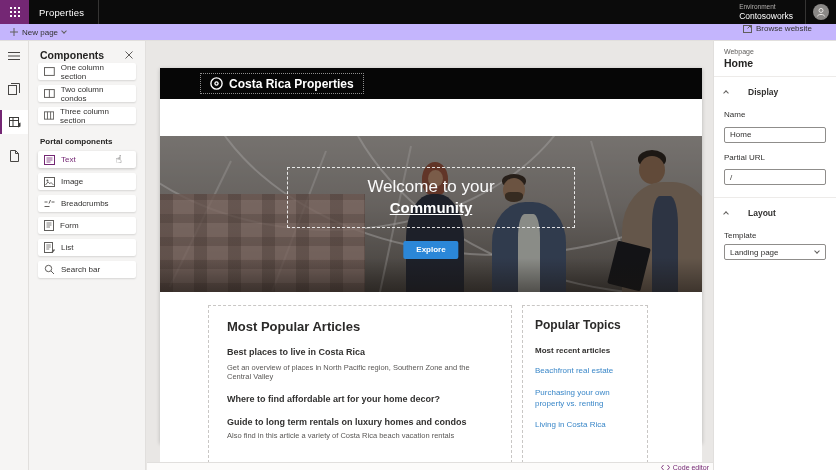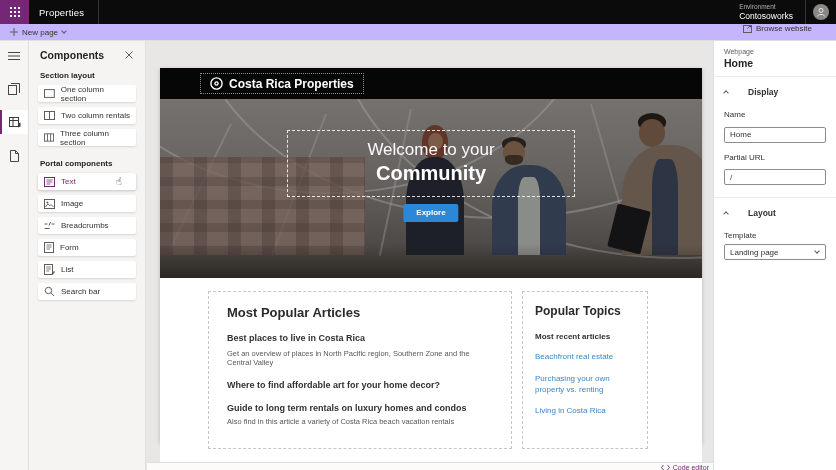--- a/index.html
+++ b/index.html
@@ -48,41 +48,41 @@
 
   .site-header { position:relative; height:31px; background:#060606; color:#fff; }
   .brand-box { position:absolute; left:40px; top:5px; height:21px; border:1px dotted #8d8d8d; display:flex; align-items:center; gap:6px; padding:0 9px; cursor:pointer; }
   .brand { font-size:12px; font-weight:bold; white-space:nowrap; }
   .site-nav { position:absolute; left:196px; right:12px; top:0; bottom:0; display:flex; align-items:center; gap:20px; font-size:7.5px; color:#f1f1f1; }
   .site-nav .navlink { cursor:pointer; white-space:nowrap; }
   .signin-group { margin-left:auto; display:flex; align-items:center; gap:7px; }
   .pipe { width:1px; height:9px; background:#9a9a9a; }
 
   
-  .hero { position:relative; height:179px; overflow:hidden; background:linear-gradient(180deg,#aaa6a1 0%,#928d88 45%,#5c5751 100%); }
+  .hero { position:relative; height:156px; overflow:hidden; background:linear-gradient(180deg,#aaa6a1 0%,#928d88 45%,#5c5751 100%);margin-top:37px; }
   .arc { position:absolute; border:2px solid rgba(236,234,231,.5); border-radius:50%; }
   .arc1 { width:520px; height:380px; left:-90px; top:-285px; }
   .arc2 { width:620px; height:440px; left:30px; top:-320px; }
   .arc3 { width:700px; height:520px; left:170px; top:-360px; }
   .strut { position:absolute; width:2px; background:rgba(230,228,225,.4); transform-origin:top center; }
   .bldg { position:absolute; left:0; top:58px; width:205px; height:98px;
     background:
       repeating-linear-gradient(90deg, rgba(70,50,42,.30) 0 13px, transparent 13px 34px),
       repeating-linear-gradient(0deg, rgba(70,50,42,.25) 0 9px, transparent 9px 23px),
       #b2948a; opacity:.8; }
   .person { position:absolute; }
   .head { position:absolute; border-radius:50%; }
   .hairtop { position:absolute; border-radius:50% 50% 45% 45%; }
   .torso { position:absolute; border-radius:45% 45% 0 0; }
   .tablet { position:absolute; width:34px; height:44px; background:#14161a; transform:rotate(14deg); border-radius:2px; }
   .ground { position:absolute; left:0; right:0; bottom:0; height:34px; background:linear-gradient(transparent, rgba(28,23,18,.5)); }
   .dim { position:absolute; inset:0; background:rgba(17,15,14,.34); }
   .hero-textbox { position:absolute; left:50%; top:31px; transform:translateX(-50%); width:288px; border:1px dashed rgba(255,255,255,.85); text-align:center; color:#fff; padding:9px 0 11px; z-index:5; cursor:pointer; }
   .hero-l1 { font-size:17px; font-weight:normal; color:#fafafa; }
-  .hero-l2 { font-size:20px; font-weight:bold; margin-top:2px; }
+  .hero-l2 { font-size:15px; font-weight:bold; margin-top:2px;text-decoration:underline; }
   .cta { position:absolute; left:50%; top:105px; transform:translateX(-50%); background:#2b87d8; color:#fff; border:none; font-family:inherit; font-size:8px; font-weight:bold; padding:4px 13px 5px; border-radius:2px; z-index:5; cursor:pointer; }
 
   
   .content { position:relative; height:188px; background:#fff; }
   .cardA { position:absolute; left:48px; top:13px; width:304px; height:158px; border:1px dashed #c9c7c5; padding:13px 18px; cursor:pointer; }
   .cardB { position:absolute; left:362px; top:13px; width:126px; height:158px; border:1px dashed #c9c7c5; padding:12px 12px; cursor:pointer; }
   .h-articles { font-size:13px; font-weight:bold; color:#2b2a29; }
   .art-title { font-size:9px; font-weight:bold; color:#323130; margin-top:13px; cursor:pointer; }
   .art-desc { font-size:7.5px; color:#5a5856; margin-top:6px; }
   .h-topics { font-size:12px; font-weight:bold; color:#2b2a29; }
@@ -186,34 +186,33 @@
 <div class="panel">
   <div class="panel-head">
     <span class="panel-title">Components</span>
     <span class="panel-close">
       <svg width="8" height="8" viewBox="0 0 8 8">
           <path d="M0.5 0.5l7 7M7.5 0.5l-7 7" stroke="#605e5c" stroke-width="1"></path>
         </svg>
     </span>
   </div>
 
-  <div class="group-label">Section layout</div>
 
   <div class="comp-card">
     <svg width="11" height="9" viewBox="0 0 11 9">
         <rect x="0.5" y="0.5" width="10" height="8" fill="none" stroke="#605e5c" stroke-width="1"></rect>
       </svg>
     <span>One column section</span>
   </div>
   <div class="comp-card">
     <svg width="11" height="9" viewBox="0 0 11 9">
         <rect x="0.5" y="0.5" width="10" height="8" fill="none" stroke="#605e5c" stroke-width="1"></rect>
         <path d="M5.5 0.5v8" stroke="#605e5c" stroke-width="1"></path>
       </svg>
-    <span>Two column rentals</span>
+    <span>Two column condos</span>
   </div>
   <div class="comp-card">
     <svg width="11" height="9" viewBox="0 0 11 9">
         <rect x="0.5" y="0.5" width="10" height="8" fill="none" stroke="#605e5c" stroke-width="1"></rect>
         <path d="M3.8 0.5v8M7.2 0.5v8" stroke="#605e5c" stroke-width="1"></path>
       </svg>
     <span>Three column section</span>
   </div>
 
   <div class="group-label">Portal components</div>

